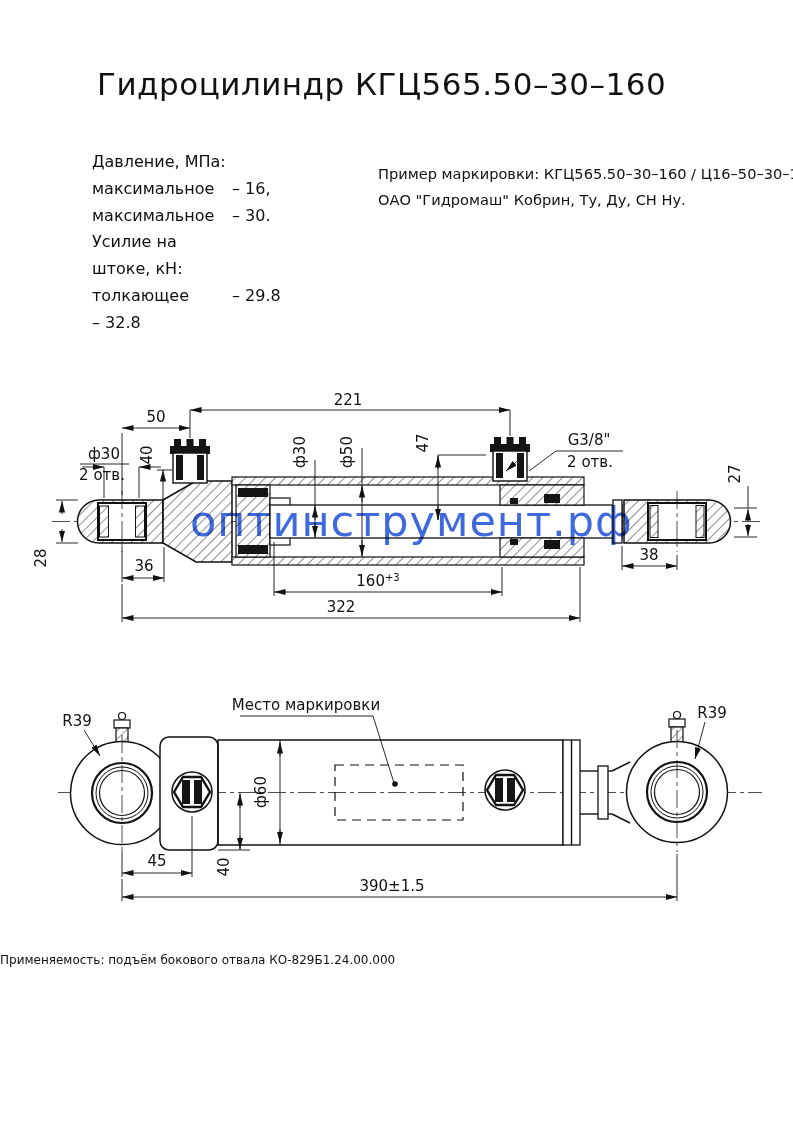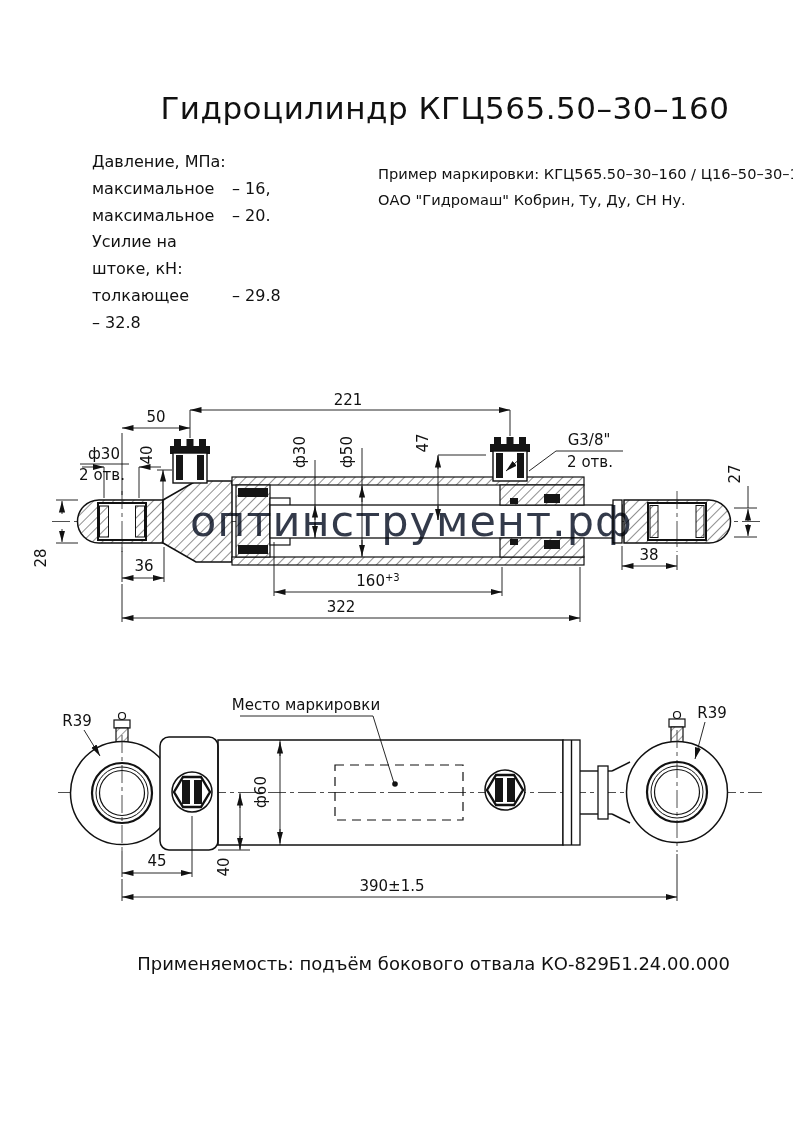--- a/index.html
+++ b/index.html
@@ -1,26 +1,26 @@
 <!DOCTYPE html>
 <html><head>
 <meta charset="utf-8">
 <style>
   html,body{margin:0;padding:0;background:#fff;}
   .page{position:relative;width:793px;height:1123px;background:#fff;overflow:hidden;
         font-family:"DejaVu Sans","Liberation Sans",sans-serif;color:#111;}
-  .title{position:absolute;top:66px;left:97px;right:0;text-align:center;
-         font-size:31px;letter-spacing:0.5px;white-space:nowrap;margin-top:24px;}
+  .title{position:absolute;top:66px;left:97px;right:0;text-align:left;
+         font-size:31px;letter-spacing:0.5px;white-space:nowrap;}
   .specs{position:absolute;left:92px;top:149px;font-size:16px;line-height:26.8px;}
   .spec-row{display:flex;}
   .spec-label{width:140px;}
   .marking{position:absolute;left:378px;top:161px;font-size:14.6px;line-height:25.5px;white-space:nowrap;}
-  .applic{position:absolute;left:0;top:953px;width:730px;text-align:right;font-size:18px;}
+  .applic{position:absolute;left:0;top:953px;width:730px;text-align:left;font-size:12px;}
   .wm{position:absolute;left:190px;top:496px;font-size:43px;letter-spacing:1px;
-      color:#0f172a;opacity:.85;mix-blend-mode:multiply;white-space:nowrap;pointer-events:none;text-align:right;}
+      color:#1d4ed8;opacity:.85;mix-blend-mode:multiply;white-space:nowrap;pointer-events:none;text-align:right;}
   svg{position:absolute;left:0;}
   svg text{font-family:"DejaVu Sans","Liberation Sans",sans-serif;font-size:15px;fill:#111;}
   .dimline{stroke:#111;stroke-width:0.9;fill:none;}
   .thin{stroke:#111;stroke-width:0.9;fill:none;}
   .out{stroke:#111;stroke-width:1.4;fill:none;}
   .cl{stroke:#222;stroke-width:0.8;stroke-dasharray:18 4 4 4;fill:none;}
 </style>
 </head>
 <body>
 
@@ -32,21 +32,21 @@
     <div class="spec-row">
         <span class="spec-label">Давление, МПа:</span>
         <span></span>
       </div>
     <div class="spec-row">
         <span class="spec-label">максимальное</span>
         <span>– 16,</span>
       </div>
     <div class="spec-row">
         <span class="spec-label">максимальное</span>
-        <span>– 20.</span>
+        <span>– 30.</span>
       </div>
     <div class="spec-row">
         <span class="spec-label">Усилие на штоке, кН:</span>
         <span></span>
       </div>
     <div class="spec-row">
         <span class="spec-label">толкающее</span>
         <span>– 29.8</span>
       </div>
     <div class="spec-row">

